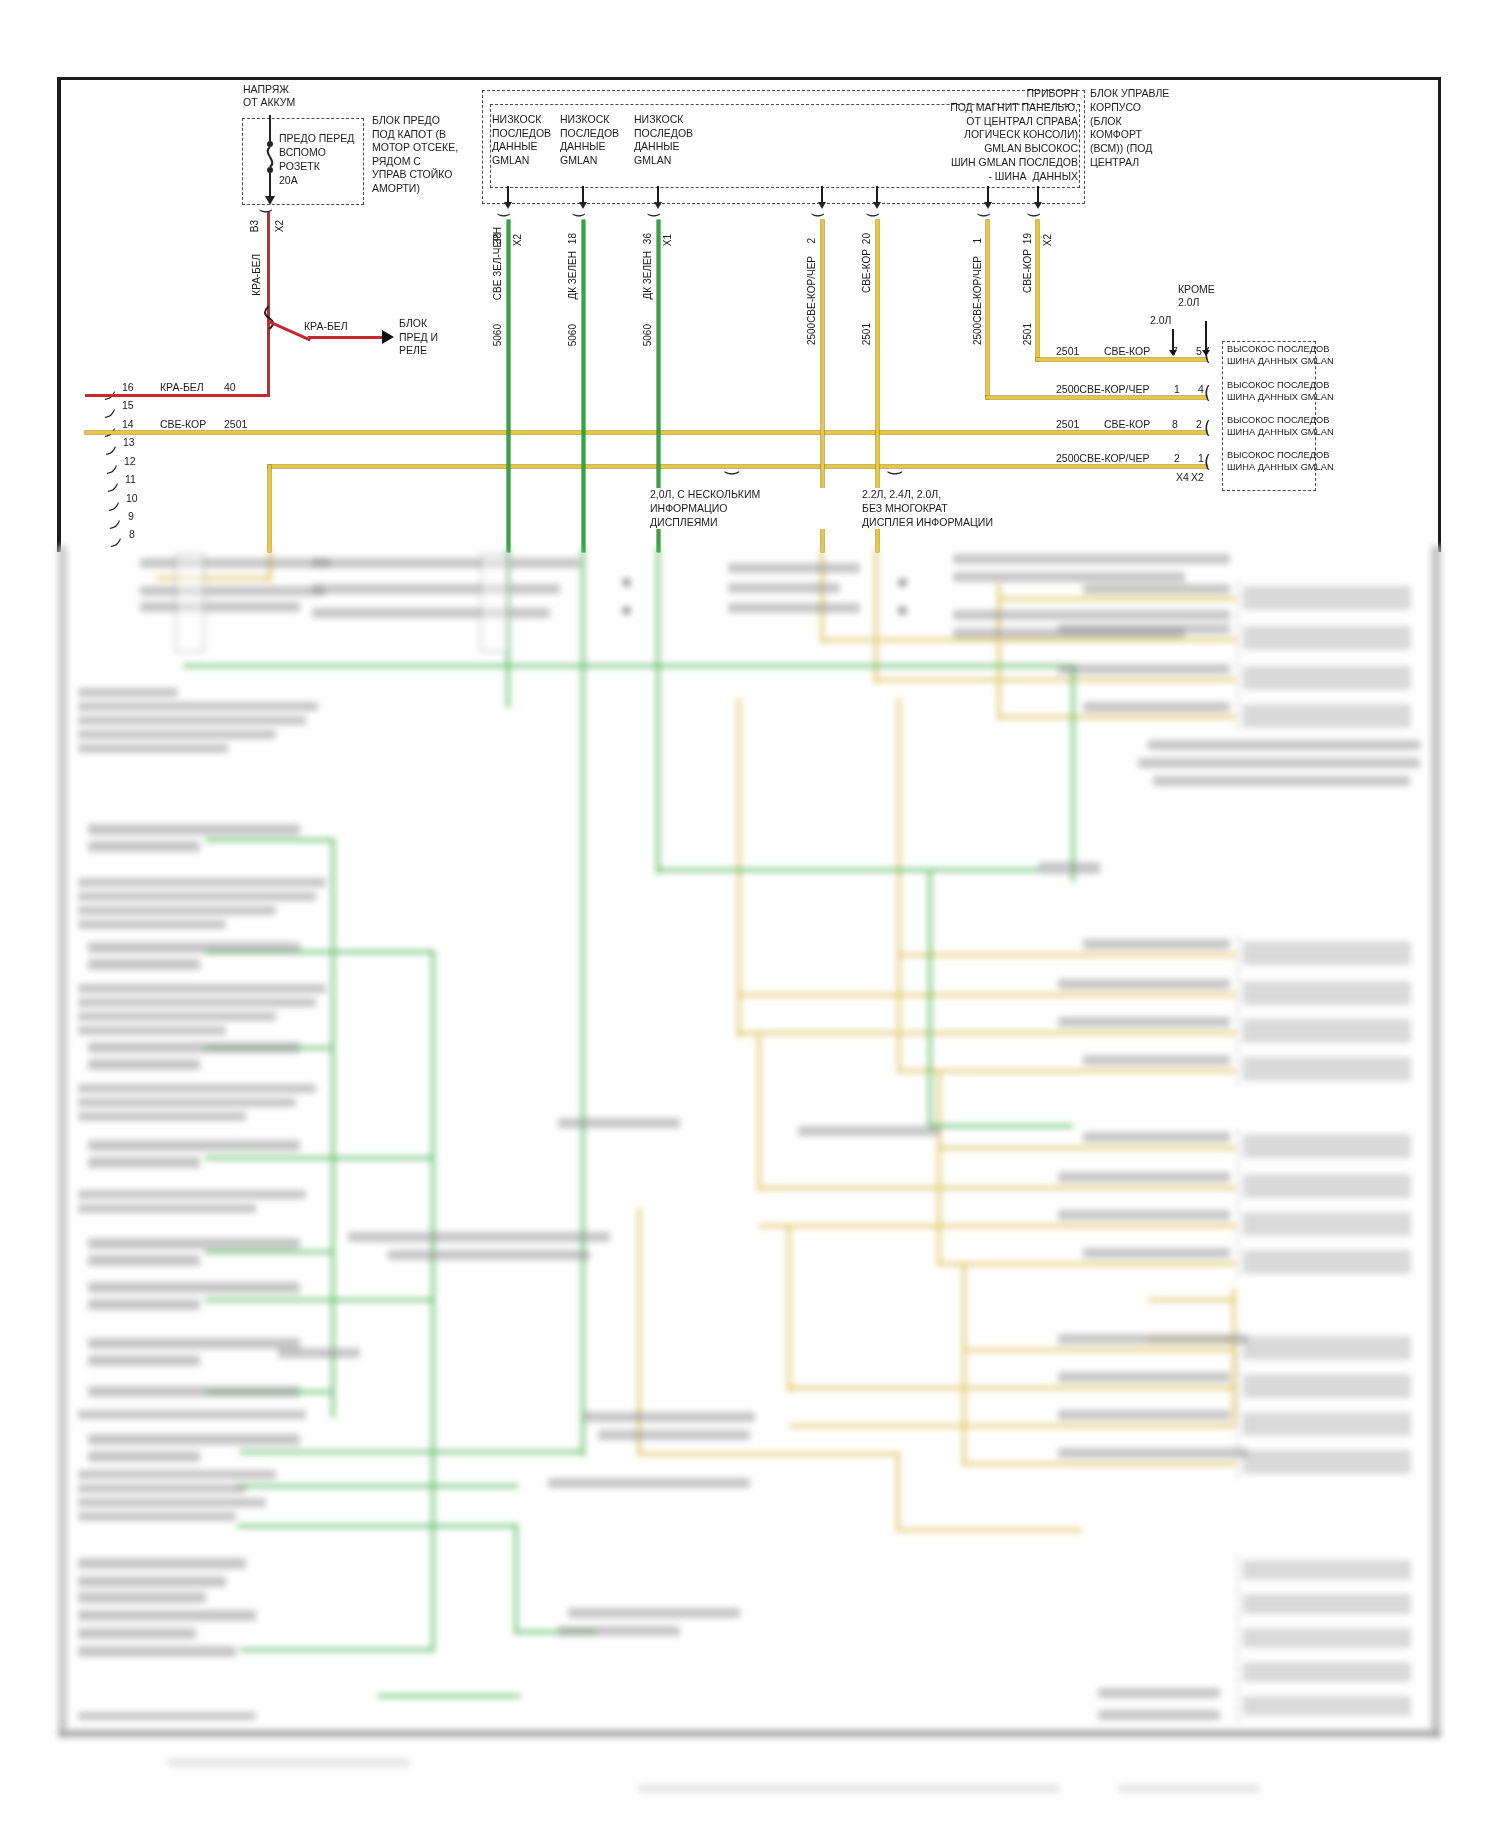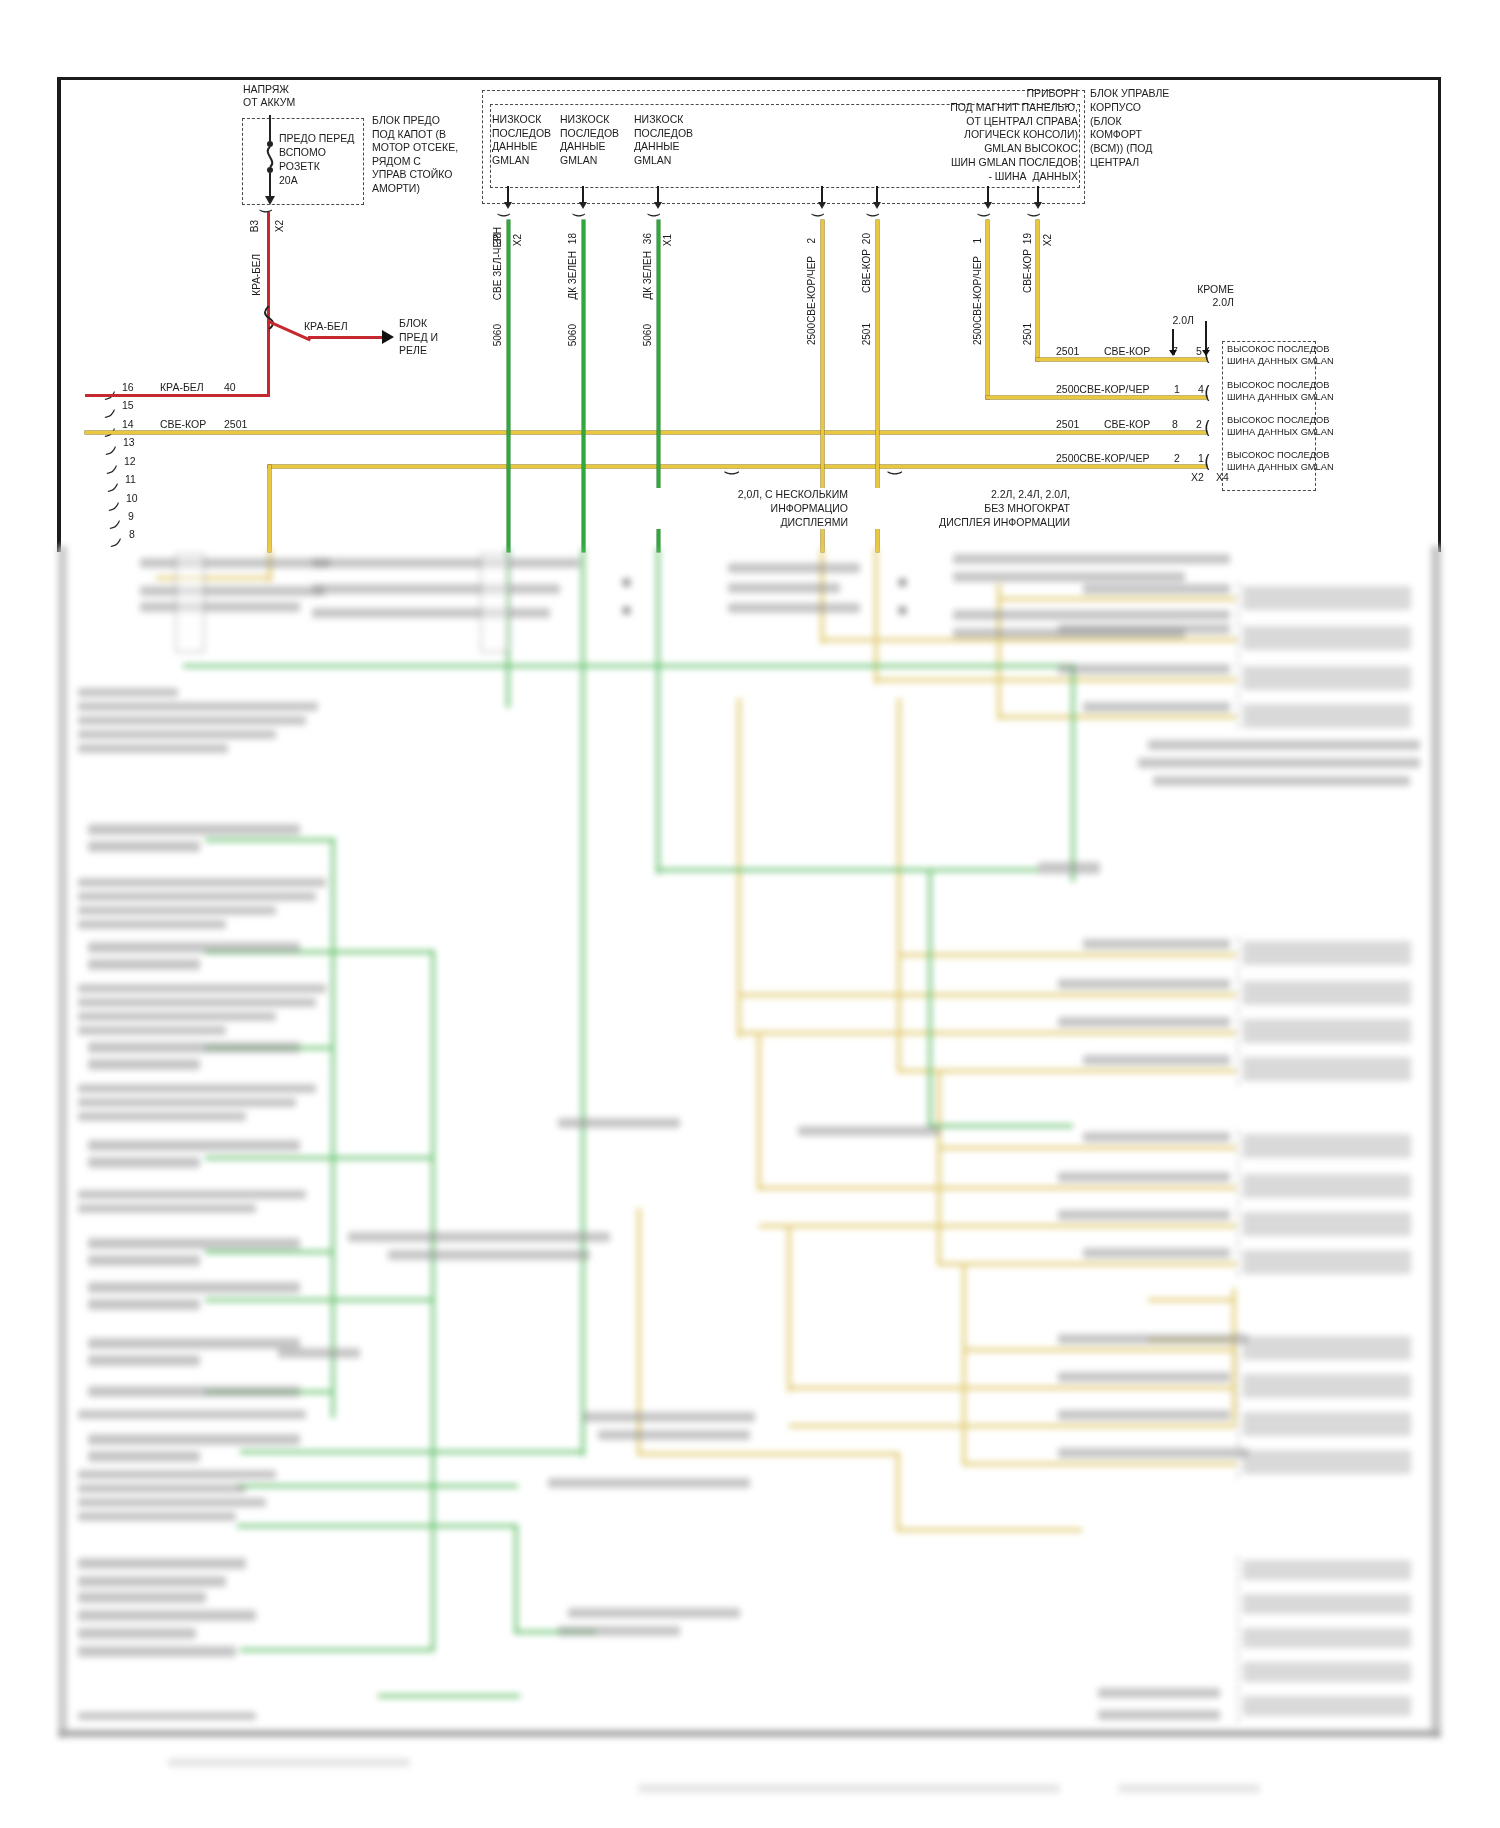--- a/index.html
+++ b/index.html
@@ -1,19 +1,19 @@
 <!DOCTYPE html>
 <html><head>
 <meta charset="utf-8">
 <style>
   html,body{margin:0;padding:0;background:#fff}
   #stage{position:relative;width:1500px;height:1828px;background:#fff;overflow:hidden;
          font-family:"Liberation Sans",sans-serif}
   .t{position:absolute;font:10.5px/13.2px "Liberation Sans",sans-serif;color:#1b1b1b;white-space:pre}
-  .c{text-align:right}
+  .c{text-align:left}
   .r{text-align:right}
   .vt{position:absolute;font:10px/11px "Liberation Sans",sans-serif;color:#1b1b1b;white-space:pre;
       writing-mode:vertical-rl;transform:rotate(180deg)}
   .w{position:absolute}
   .red{background:#c5282e}
   .yel{background:#e9c840;box-shadow:0 0 0 .6px #9c8326}
   .grn{background:#2fa83c;box-shadow:0 0 0 .5px #1c7a27}
   .blk{background:#1b1b1b}
   .dash{position:absolute;border:1.6px dashed #4a4a4a}
   .tri{position:absolute;width:0;height:0}
@@ -196,21 +196,21 @@
   <div class="t" style="left:1056px;top:383px">2500СВЕ-КОР/ЧЕР</div>
   <div class="t" style="left:1174px;top:383px">1</div>
   <div class="t" style="left:1198px;top:383px">4</div>
   <div class="t" style="left:1056px;top:418px">2501</div>
   <div class="t" style="left:1104px;top:418px">СВЕ-КОР</div>
   <div class="t" style="left:1172px;top:418px">8</div>
   <div class="t" style="left:1196px;top:418px">2</div>
   <div class="t" style="left:1056px;top:452px">2500СВЕ-КОР/ЧЕР</div>
   <div class="t" style="left:1174px;top:452px">2</div>
   <div class="t" style="left:1198px;top:452px">1</div>
-  <div class="t" style="left:1216px;top:471px">X4</div>
+  <div class="t" style="left:1176px;top:471px">X4</div>
   <div class="t" style="left:1191px;top:471px">X2</div>
   <div class="br" style="left:1204px;top:348px;font-size:17px">(</div>
   <div class="br" style="left:1204px;top:386px;font-size:17px">(</div>
   <div class="br" style="left:1204px;top:421px;font-size:17px">(</div>
   <div class="br" style="left:1204px;top:455px;font-size:17px">(</div>
 
   <div class="t c" style="left:1178px;top:283px;width:56px;line-height:12.5px">КРОМЕ
 2.0Л</div>
   <div class="t c" style="left:1150px;top:314px;width:44px">2.0Л</div>
   <div class="w blk" style="left:1172px;top:329px;width:2px;height:21px"></div>

